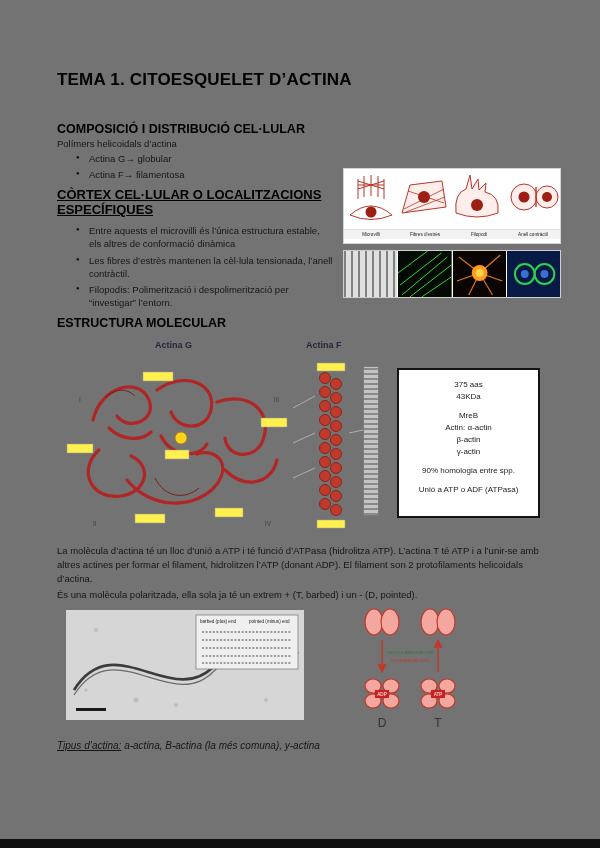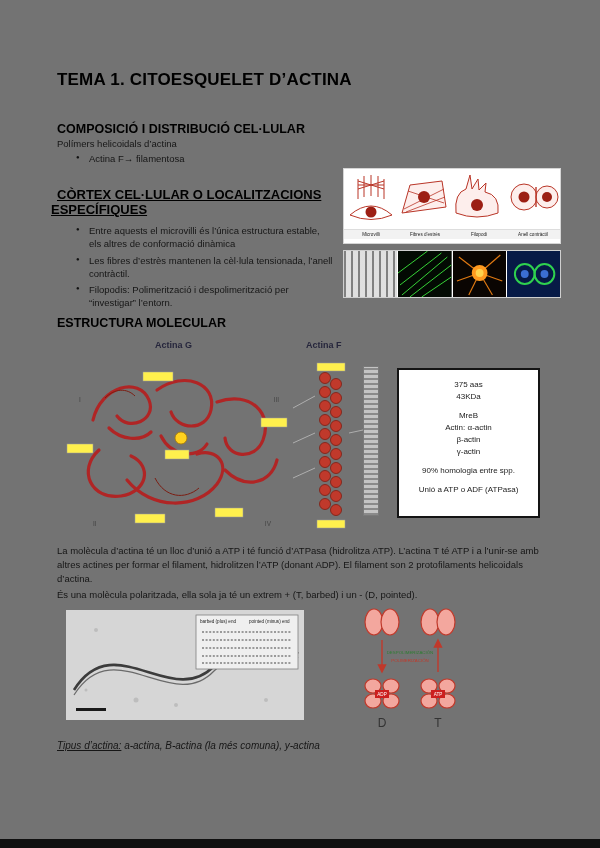--- a/index.html
+++ b/index.html
@@ -35,25 +35,26 @@
 </head>
 <body>
 
 <div class="page">
 
   <div class="abs title" style="left:57px; top:70px;">TEMA 1. CITOESQUELET D’ACTINA</div>
 
   <div class="abs h2" style="left:57px; top:114px;margin-top:8px;">COMPOSICIÓ I DISTRIBUCIÓ CEL·LULAR</div>
   <div class="abs body-text" style="left:57px; top:137px;">Polímers helicoidals d’actina</div>
   <ul class="bullets abs" style="left:76px; top:152px; width:220px;">
+    <li><span>Actina G→ globular</span></li>
     <li><span>Actina F→ filamentosa</span></li>
   </ul>
 
   <div class="abs h3" style="left:57px; top:186px;">CÒRTEX CEL·LULAR O LOCALITZACIONS</div>
-  <div class="abs h3" style="left:51px; top:201px;">ESPECÍFIQUES</div>
+  <div class="abs h3" style="left:57px; top:201px;">ESPECÍFIQUES</div>
 
   <ul class="bullets abs" style="left:76px; top:224px; width:258px;">
     <li><span>Entre aquests el microvilli és l’única estructura estable, els altres de conformació dinàmica</span></li>
     <li><span>Les fibres d’estrès mantenen la cèl·lula tensionada, l’anell contràctil.</span></li>
     <li><span>Filopodis: Polimerització i despolimerització per “investigar” l’entorn.</span></li>
   </ul>
 
   <div class="abs fig-border" style="left:343px; top:168px; width:218px; height:76px;">
     <svg width="216" height="56" viewBox="0 0 216 56">
 

